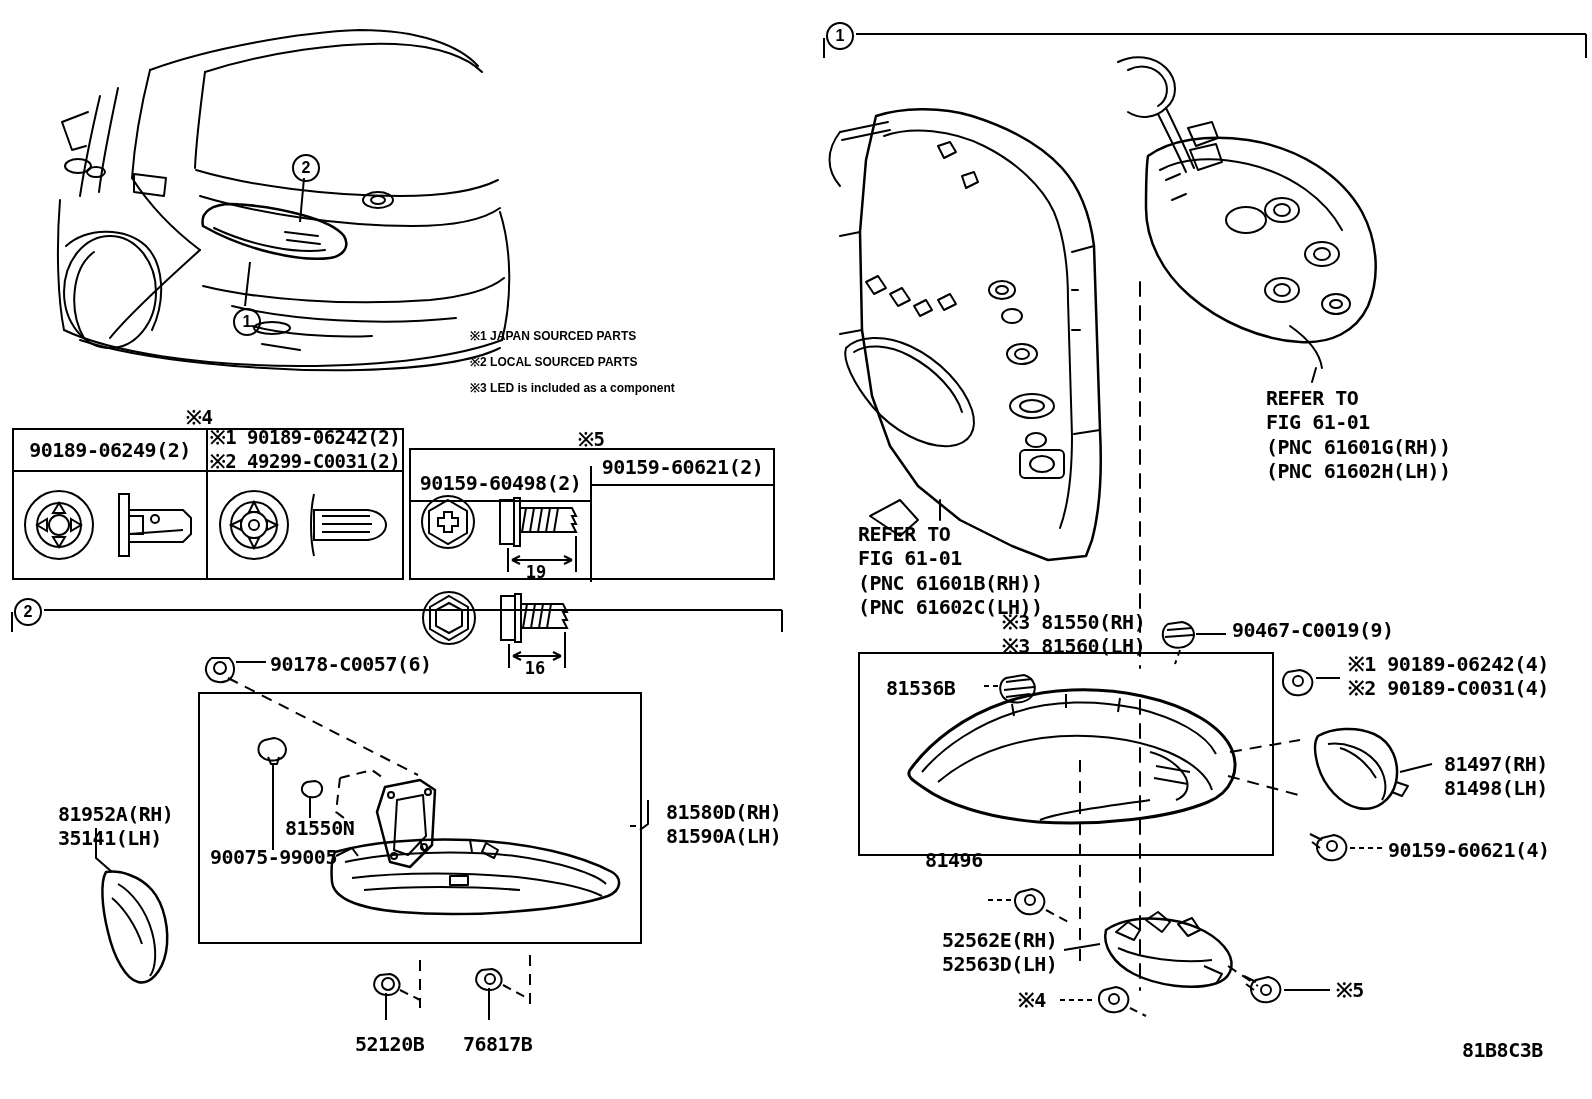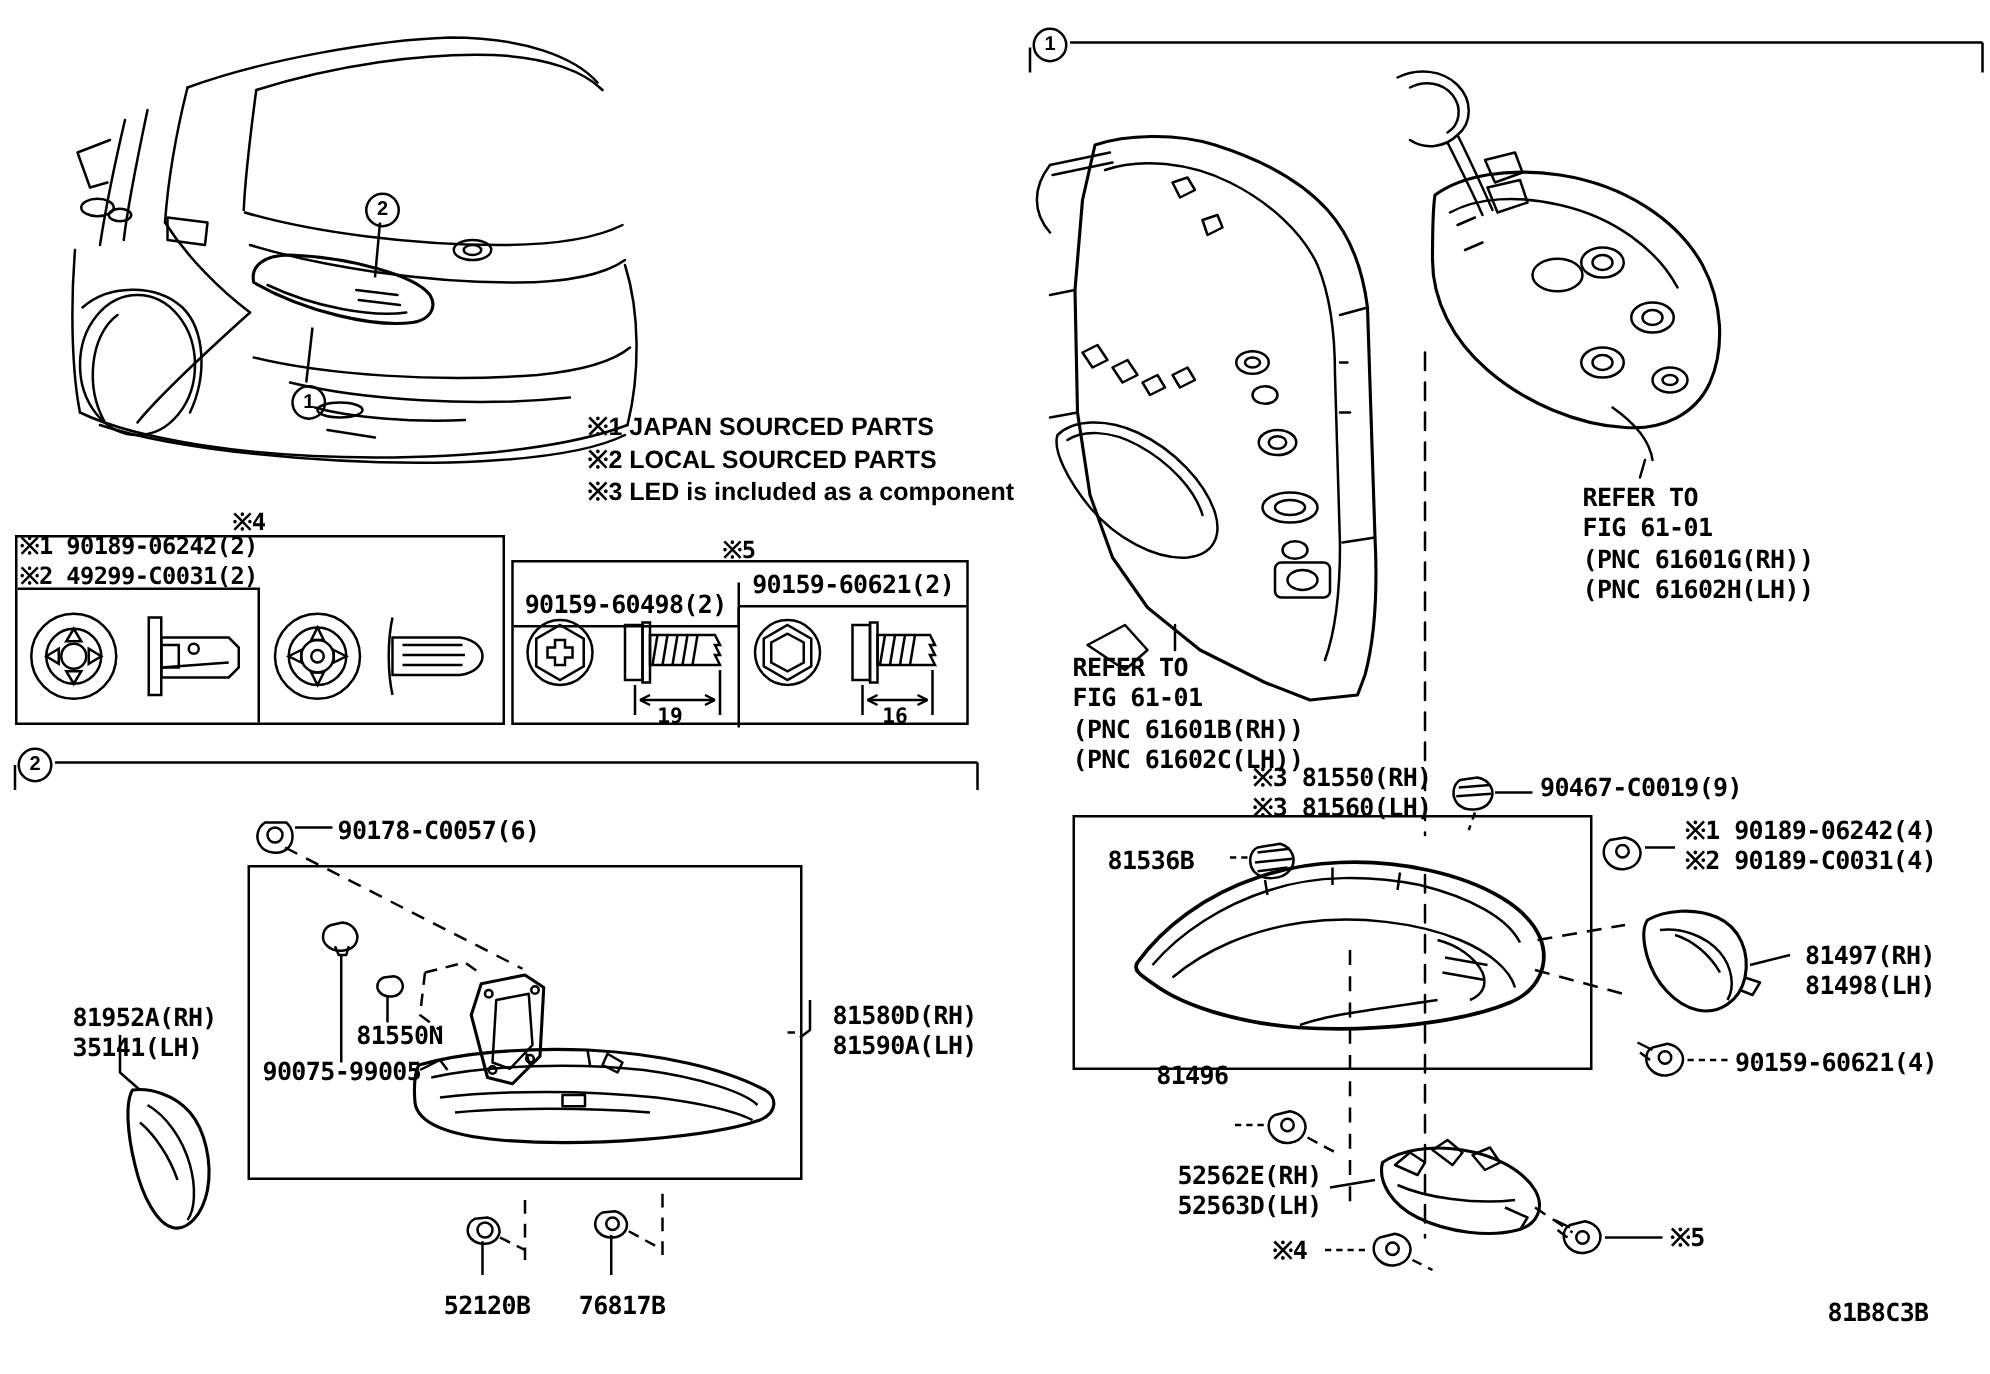--- a/index.html
+++ b/index.html
@@ -1,21 +1,21 @@
 <!DOCTYPE html>
 <html><head>
 <meta charset="utf-8">
 <style>
   html,body{margin:0;padding:0;background:#ffffff;}
   body{width:1592px;height:1099px;position:relative;overflow:hidden;
        font-family:"DejaVu Sans Mono","Liberation Mono",monospace;color:#000;}
   .abs{position:absolute;}
   .lbl{position:absolute;font-weight:bold;white-space:pre;line-height:1.22;letter-spacing:-0.5px;}
   .lbl.sz20{font-size:20px;}
-  .note{position:absolute;font-weight:bold;font-size:20px;white-space:pre;line-height:1.55;
+  .note{position:absolute;font-weight:bold;font-size:12px;white-space:pre;line-height:1.55;
         font-family:"Liberation Sans",sans-serif;letter-spacing:0px;}
   svg{position:absolute;top:0;left:0;overflow:visible;}
   .tbl{position:absolute;border:2px solid #000;box-sizing:border-box;}
   .tbl .row{display:flex;}
   .tbl .cell{box-sizing:border-box;border-right:2px solid #000;display:flex;
              align-items:center;justify-content:center;}
   .tbl .cell:last-child{border-right:none;}
   .tbl .hdr{border-bottom:2px solid #000;font-weight:bold;font-size:20px;
             text-align:center;line-height:1.25;white-space:pre;letter-spacing:-0.5px;}
   .cap{position:absolute;font-weight:bold;font-size:19px;letter-spacing:-0.5px;}
@@ -83,20 +83,21 @@
   </g>
 </svg>
 
 <div class="note" style="left:470px;top:327px;">※1 JAPAN SOURCED PARTS</div>
 <div class="note" style="left:470px;top:353px;">※2 LOCAL SOURCED PARTS</div>
 <div class="note" style="left:470px;top:379px;">※3 LED is included as a component</div>
 
 <div class="cap" style="left:186px;top:404px;">※4</div>
 <div class="tbl" style="left:12px;top:428px;width:392px;height:152px;">
   <div class="row" style="height:42px;">
+    <div class="cell hdr" style="width:50%;height:42px;">90189-06249(2)</div>
     <div class="cell hdr" style="width:50%;height:42px;font-size:19px;">※1 90189-06242(2)
 ※2 49299-C0031(2)</div>
   </div>
   <div class="row" style="height:106px;">
     <div class="cell" style="width:50%;">
       <svg width="190" height="106" style="position:relative">
         <g fill="none" stroke="#000" stroke-width="2">
           <circle cx="44" cy="53" r="34"></circle>
           <circle cx="44" cy="53" r="22"></circle>
           <circle cx="44" cy="53" r="10"></circle>
@@ -133,21 +134,21 @@
     </div>
   </div>
 </div>
 
 <div class="cap" style="left:578px;top:426px;">※5</div>
 <div class="tbl" style="left:409px;top:448px;width:366px;height:132px;">
   <div class="row" style="height:36px;">
     <div class="cell hdr" style="width:50%;height:36px;margin-top:16px;">90159-60498(2)</div>
     <div class="cell hdr" style="width:50%;height:36px;">90159-60621(2)</div>
   </div>
-  <div class="row" style="height:96px;">
+  <div class="row" style="height:96px;flex-direction:column;">
     <div class="cell" style="width:50%;">
       <svg width="178" height="96" style="position:relative">
         <g fill="none" stroke="#000" stroke-width="2">
           <circle cx="36" cy="36" r="26"></circle>
           <path d="M36 14 L 55 25 L 55 47 L 36 58 L 17 47 L 17 25 Z"></path>
           <path d="M32 26 L 40 26 L 40 32 L 46 32 L 46 40 L 40 40 L 40 46 L 32 46 L 32 40 L 26 40 L 26 32 L 32 32 Z"></path>
           <rect x="88" y="14" width="14" height="44"></rect>
           <rect x="102" y="12" width="6" height="48"></rect>
           <path d="M108 22 L 160 22 L 164 30 L 160 30 L 164 38 L 160 38 L 164 46 L 108 46 Z"></path>
           <path d="M114 22 L 110 46 M122 22 L 118 46 M130 22 L 126 46 M138 22 L 134 46 M146 22 L 142 46"></path>

